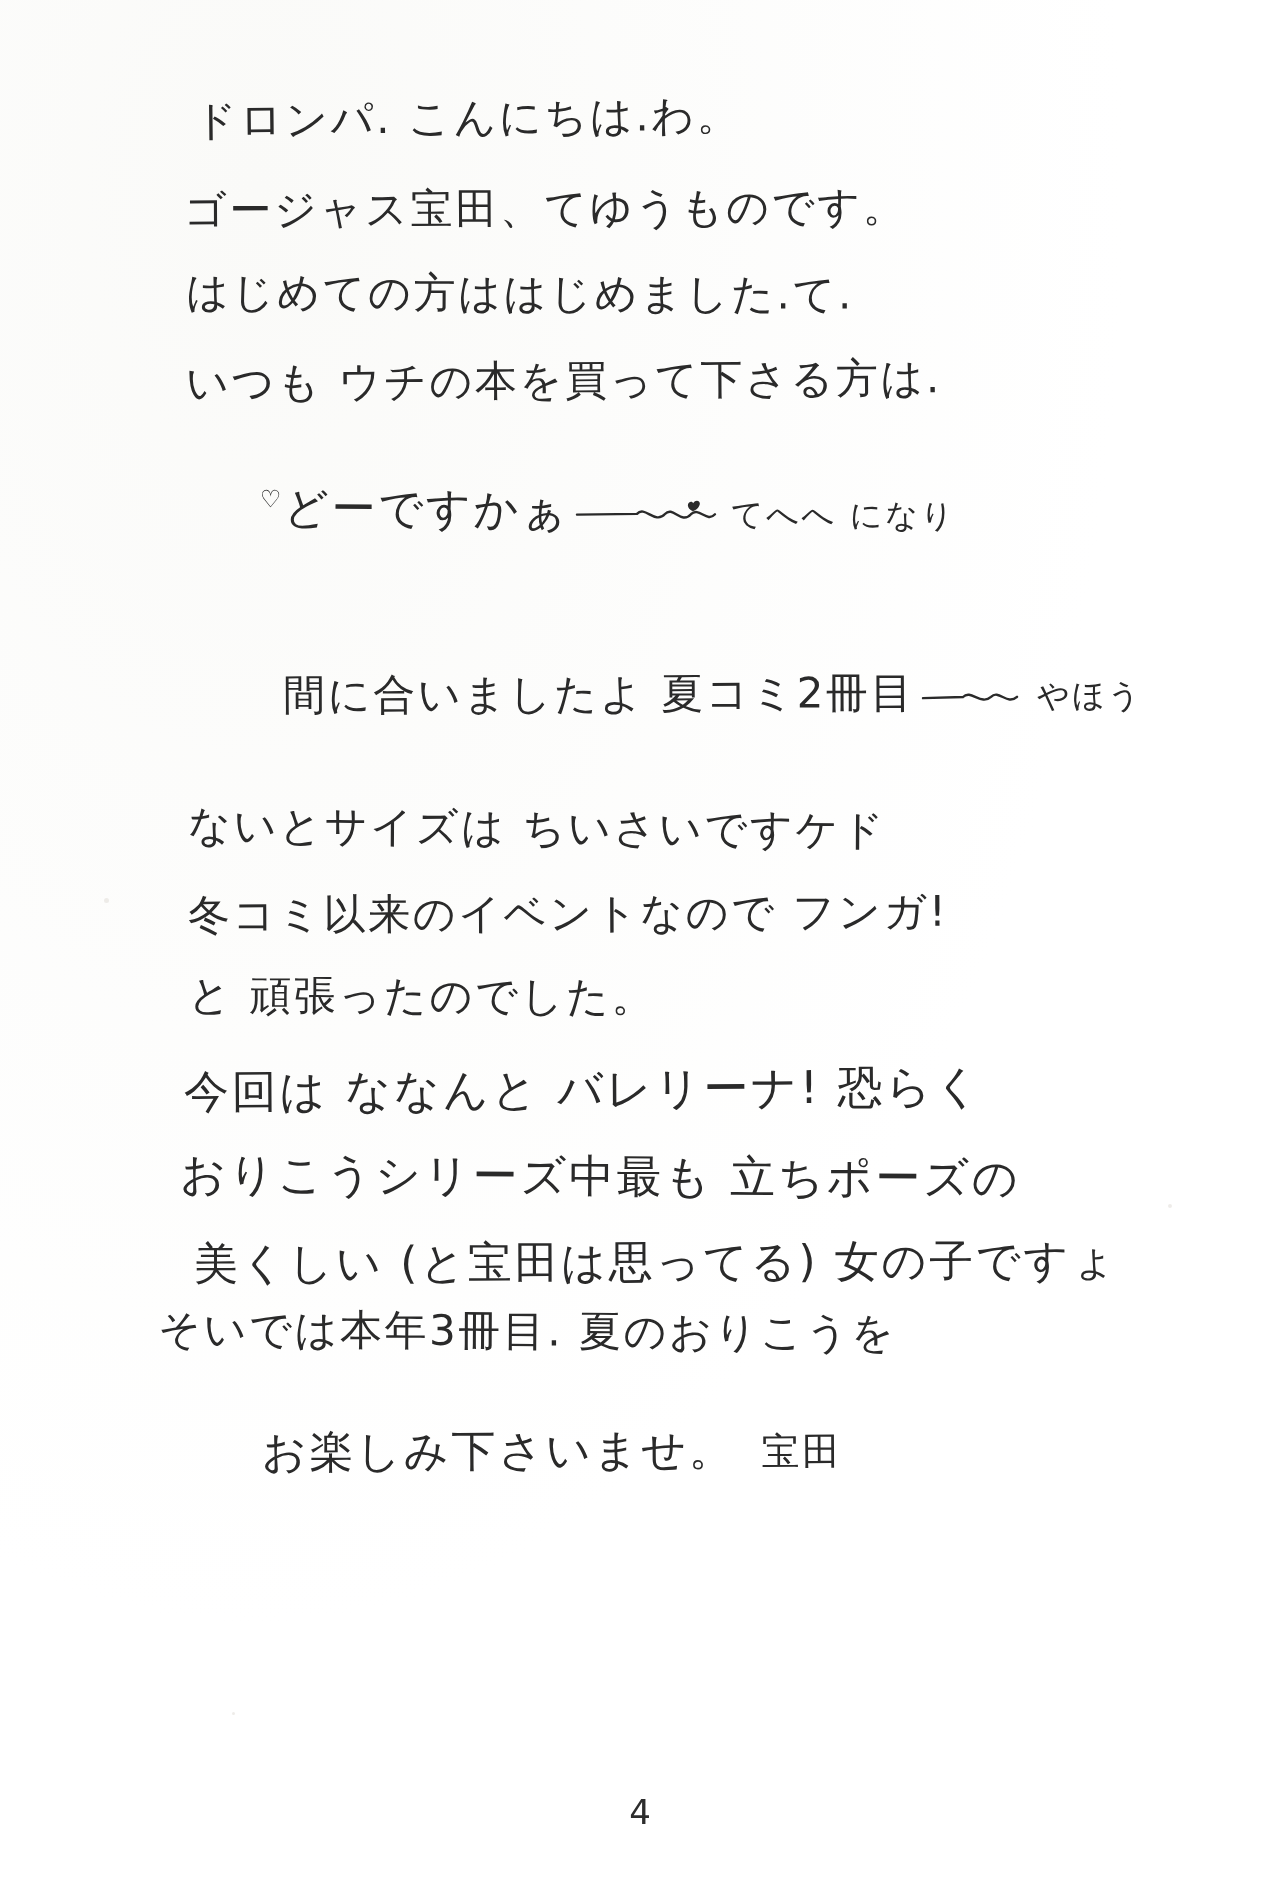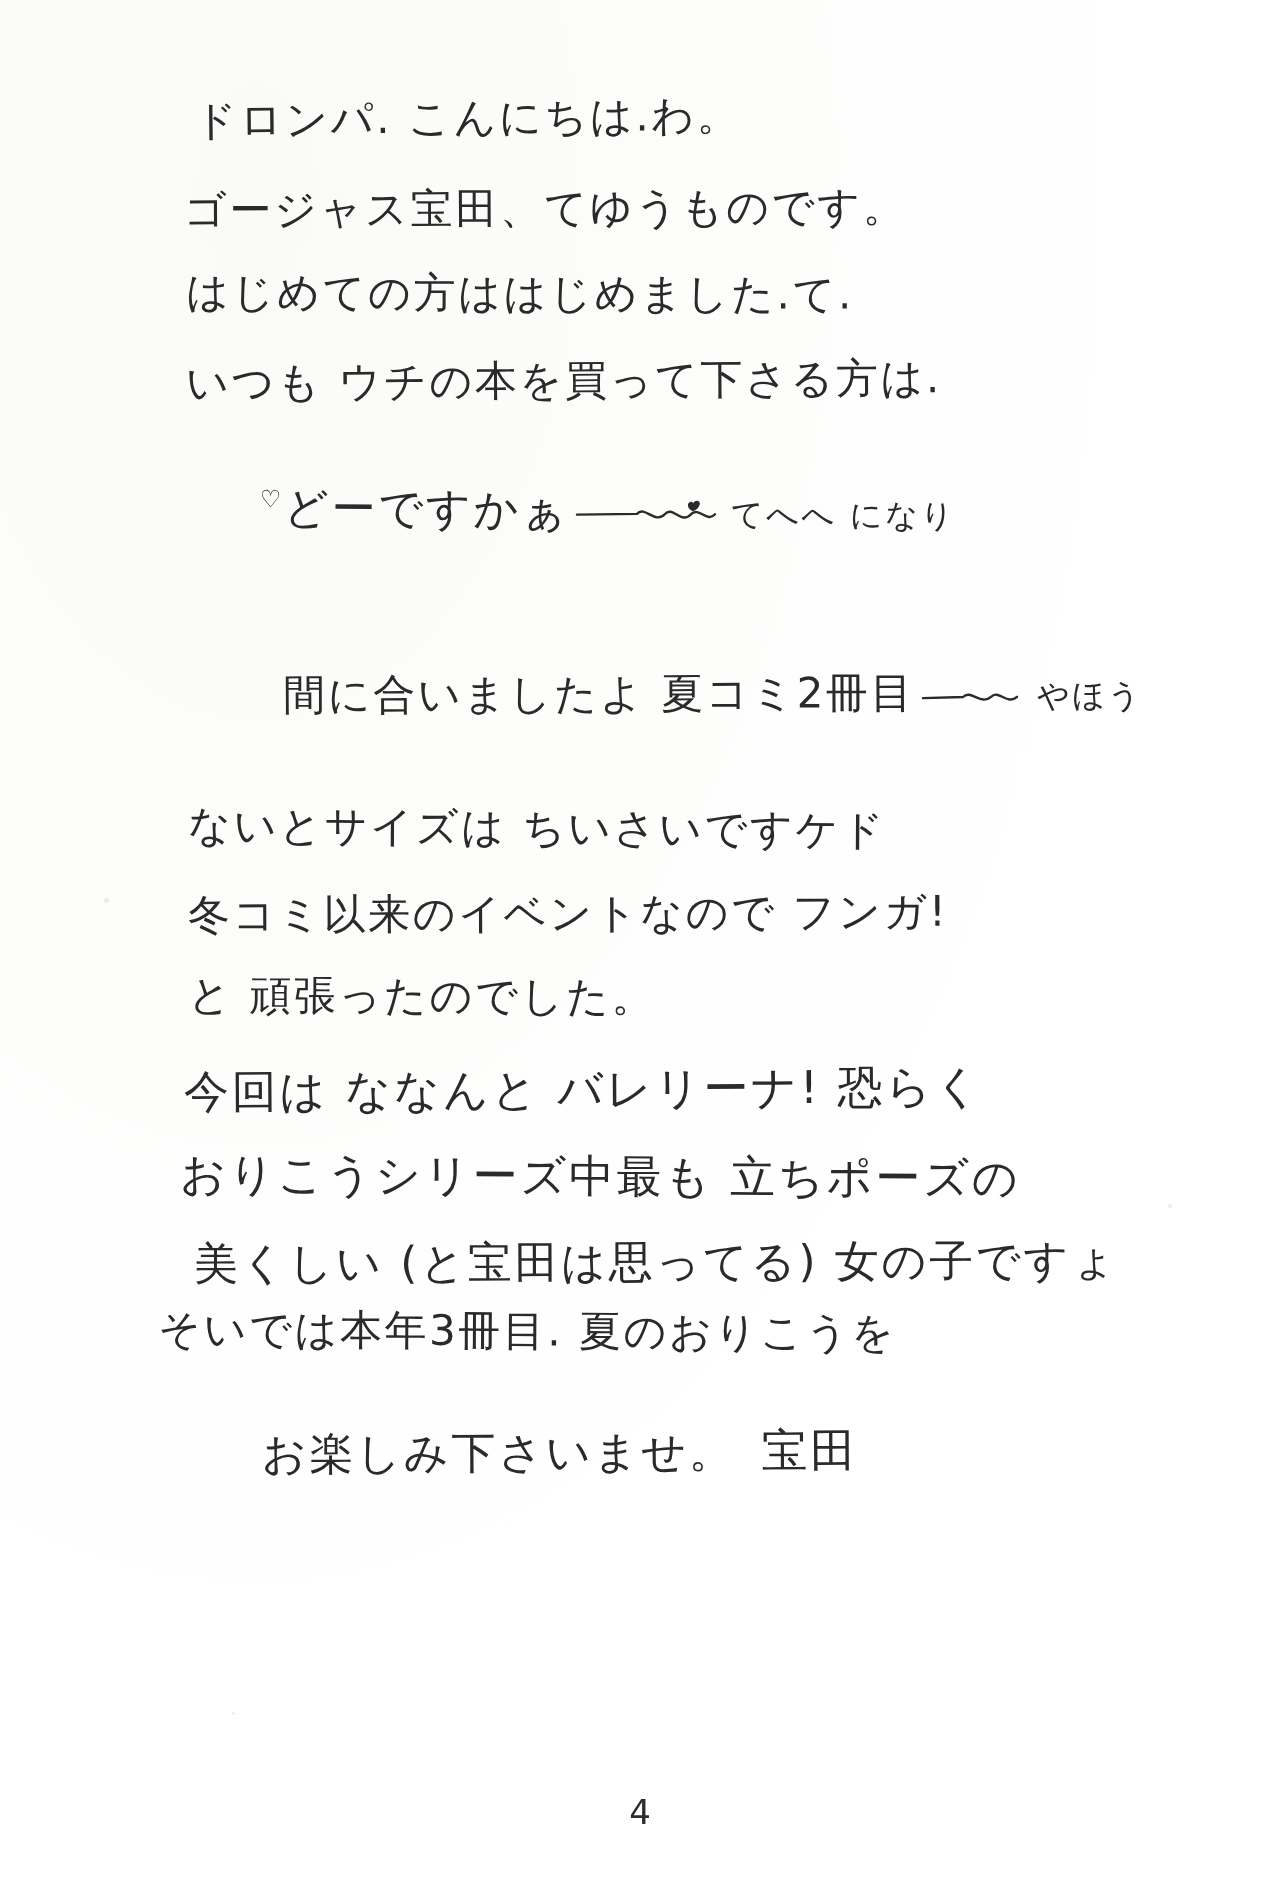--- a/index.html
+++ b/index.html
@@ -75,21 +75,21 @@
   }
   .heart-mark {
     font-size: 24px;
     vertical-align: super;
     color: #2a2a2a;
   }
   .small-note {
     font-size: 32px;
   }
   .signature {
-    font-size: 46px;
+    font-size: 38px;
     margin-left: 26px;
   }
 
   .page-number {
     position: absolute;
     left: 0;
     right: 0;
     bottom: 48px;
     text-align: center;
     font-size: 34px;

